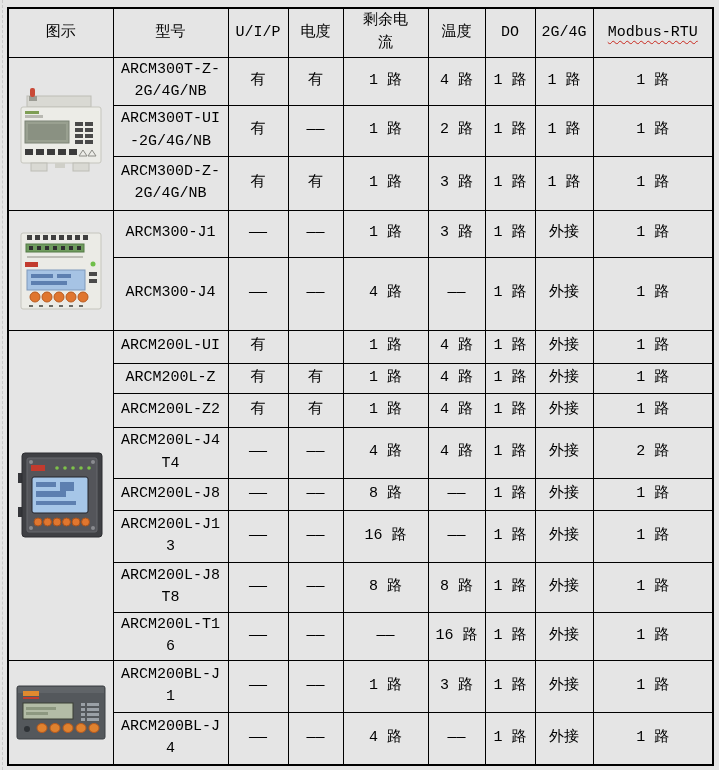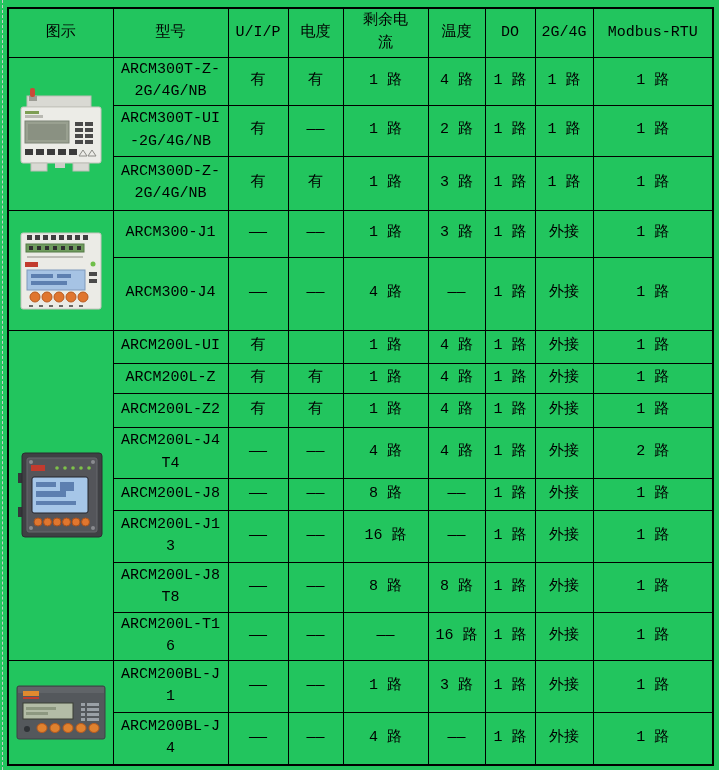--- a/index.html
+++ b/index.html
@@ -1,39 +1,40 @@
 <!DOCTYPE html>
 <html><head>
 <meta charset="utf-8">
 <style>
   html,body{margin:0;padding:0;}
   body{
     width:719px;height:770px;background:#ffffff;position:relative;
     font-family:"Liberation Mono","DejaVu Sans Mono",monospace;
     color:#000;
   }
-  .page{position:absolute;inset:0;background:#22c55e;overflow:hidden;}
+  .page{position:absolute;inset:0;background:#e5e5e5;overflow:hidden;}
   .margin-guide{position:absolute;left:2px;top:0;height:770px;width:0;
     border-left:1px dashed #c9c9c9;}
   table.spec{
     position:absolute;left:7px;top:7px;
     border-collapse:collapse;table-layout:fixed;
     border:2px solid #000;
   }
   table.spec td{
     border:1px solid #000;
     text-align:center;vertical-align:middle;
     font-size:15px;line-height:1.5;
     padding:1px 2px;overflow:hidden;
   }
   td.pre{white-space:pre-line;margin-left:48px;}
   td.imgcell{padding:0;}
   .devwrap{display:flex;align-items:center;justify-content:center;width:100%;}
   td.bottomalign{vertical-align:bottom;padding-bottom:3px;}
   .wavy{
+    text-decoration:underline;
     text-decoration-style:wavy;
     text-decoration-color:#c8281e;
     text-decoration-thickness:1px;
     text-underline-offset:4px;
   }
 </style>
 </head>
 <body>
 
 <div class="page">

